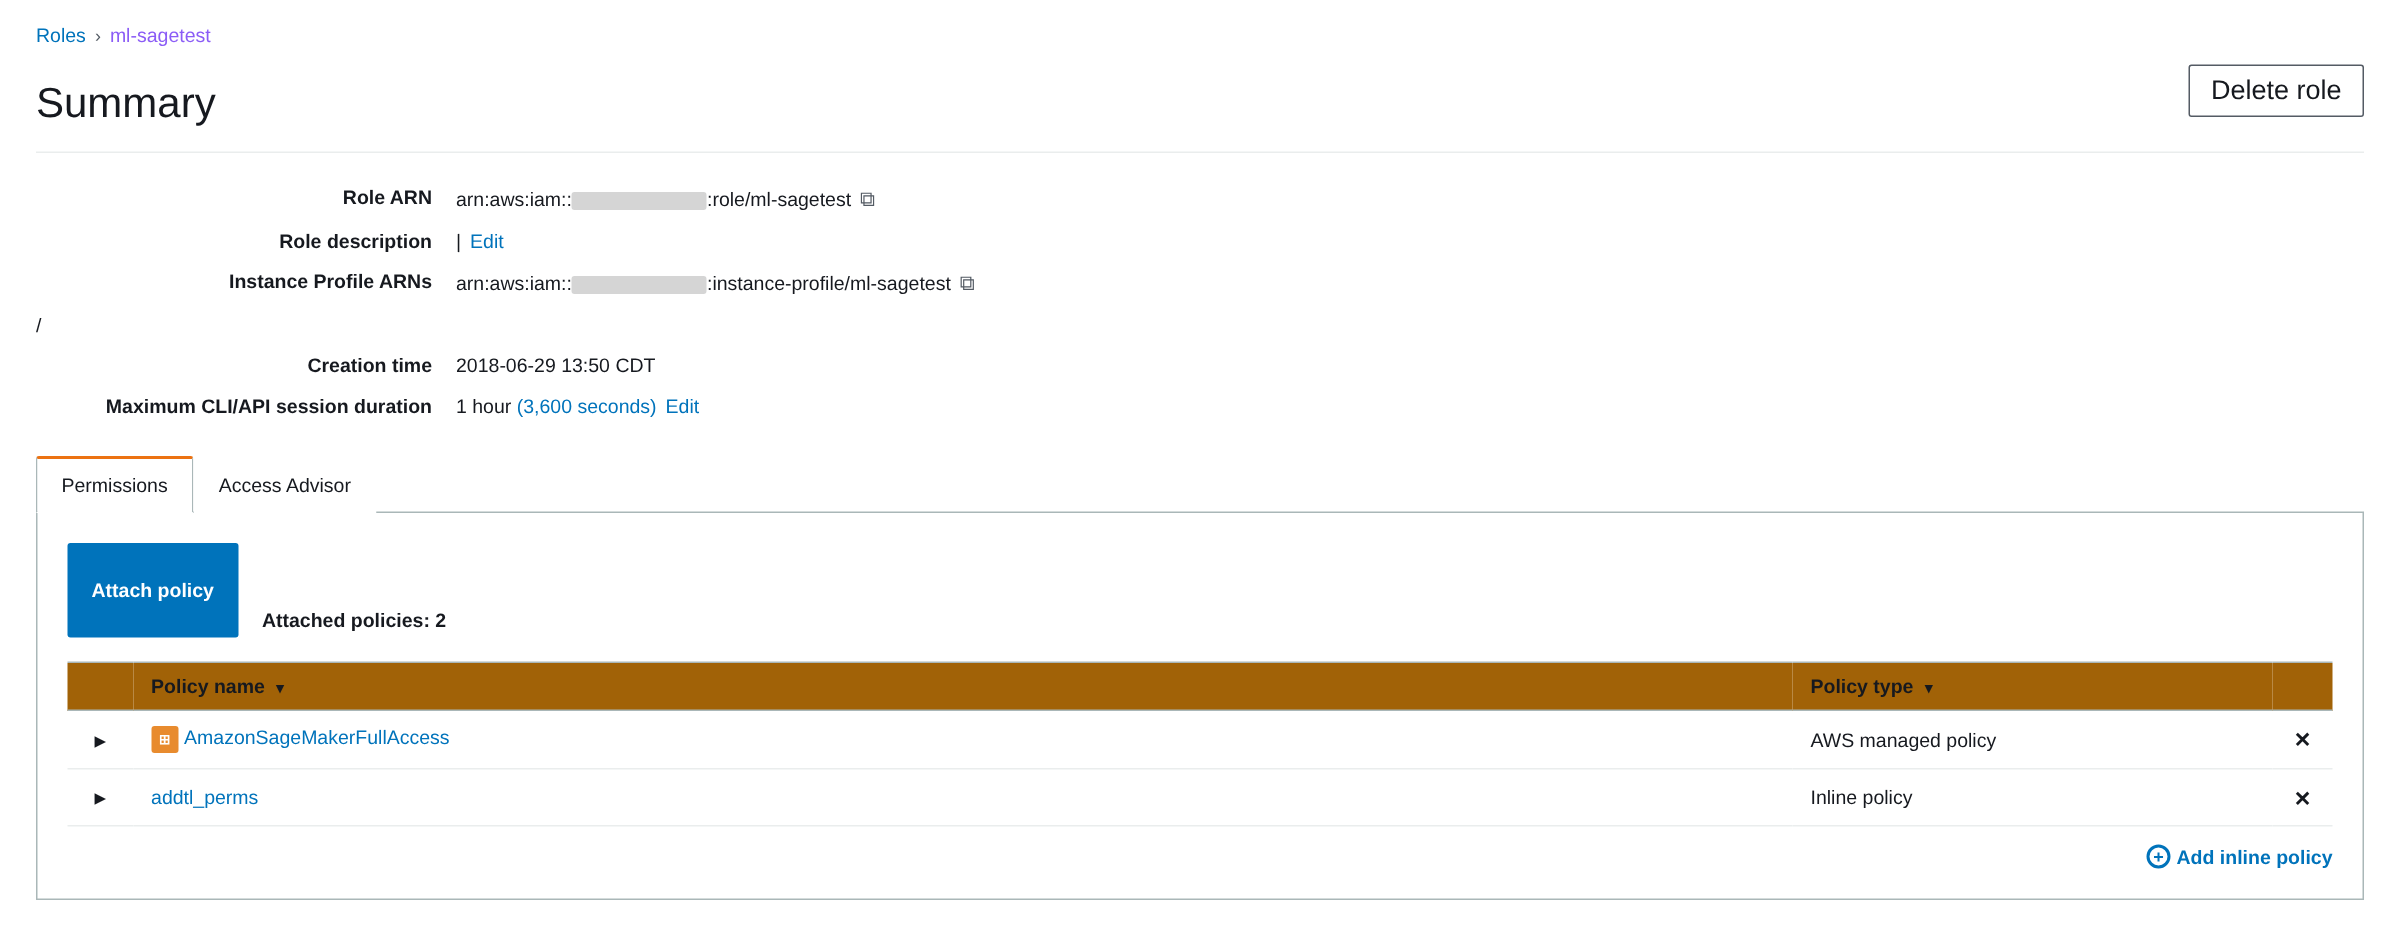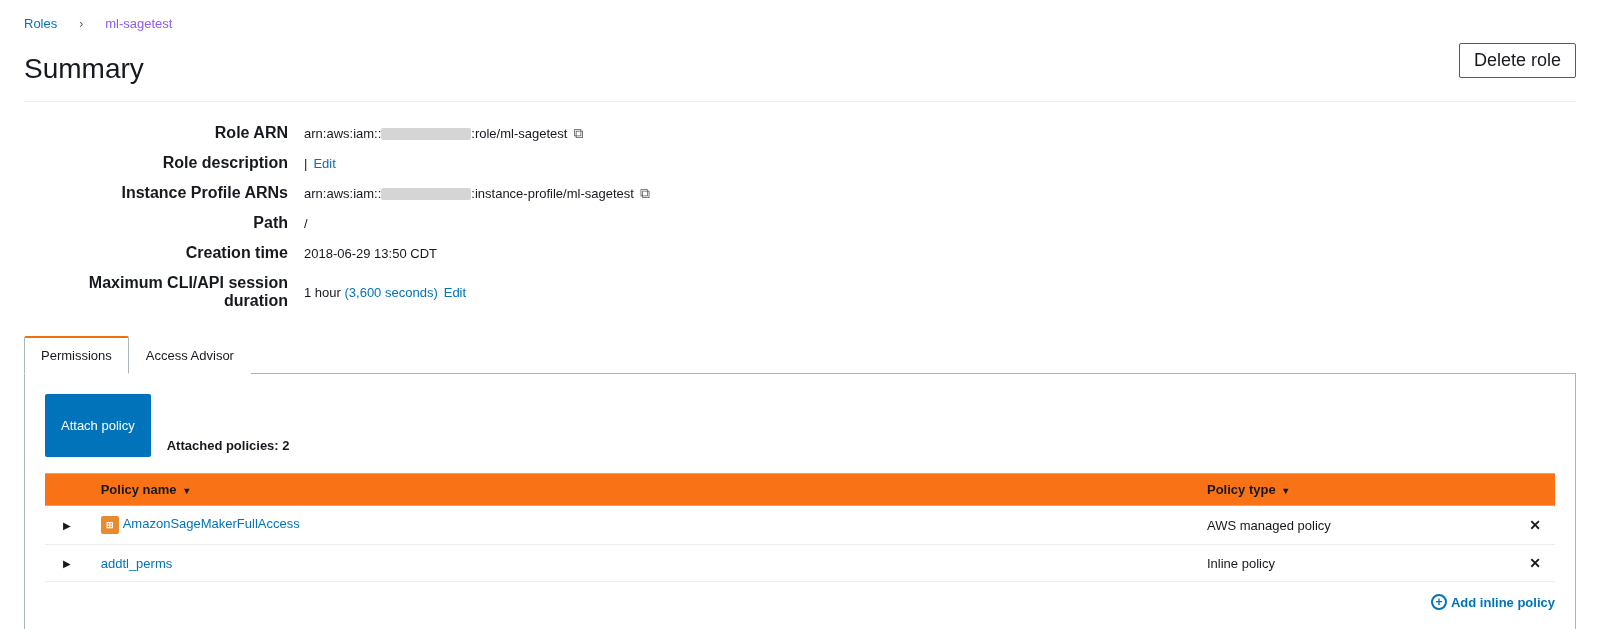--- a/index.html
+++ b/index.html
@@ -1,49 +1,49 @@
 <!DOCTYPE html>
 <html><head>
   <meta charset="utf-8">
   <style>
     * { box-sizing: border-box; margin: 0; padding: 0; }
     body { font-family: "Amazon Ember", Arial, sans-serif; font-size: 14px; color: #16191f; background: #fff; }
 
     .page-container { padding: 16px 24px; max-width: 1600px; }
 
-    .breadcrumb { display: flex; align-items: flex-end; gap: 22px; font-size: 13px; color: #0073bb; margin-bottom: 4px; }
+    .breadcrumb { display: flex; align-items: flex-end; gap: 6px; font-size: 13px; color: #0073bb; margin-bottom: 4px; }
     .breadcrumb-sep { color: #545b64; font-size: 12px; }
     .breadcrumb-current { color: #8b5cf6; }
     .breadcrumb-link { color: #0073bb; text-decoration: none; cursor: pointer; }
 
     .header-row { display: flex; justify-content: space-between; align-items: center; margin-bottom: 16px; border-bottom: 1px solid #eaeded; padding-bottom: 16px; }
     .page-title { font-size: 28px; font-weight: 300; color: #16191f; margin-top: 18px; }
     .delete-role-btn { background: #fff; border: 1px solid #545b64; border-radius: 2px; padding: 6px 14px; font-size: 18px; cursor: pointer; color: #16191f; }
 
     .summary-table { width: 100%; margin-bottom: 20px; }
     .summary-row { display: flex; padding: 6px 0; }
-    .summary-label { width: 280px; text-align: right; font-weight: 700; font-size: 16px; padding-right: 16px; color: #16191f; flex-shrink: 0; }
+    .summary-label { width: 280px; text-align: right; font-weight: 700; font-size: 13px; padding-right: 16px; color: #16191f; flex-shrink: 0; }
     .summary-value { font-size: 13px; color: #16191f; display: flex; align-items: center; gap: 6px; }
     .copy-icon { cursor: pointer; color: #545b64; font-size: 14px; }
     .edit-link { color: #0073bb; text-decoration: none; cursor: pointer; }
     .redacted { display: inline-block; background: #d5d5d5; border-radius: 2px; height: 12px; width: 90px; vertical-align: middle; }
     .link-text { color: #0073bb; cursor: pointer; }
 
     .tabs { display: flex; border-bottom: 1px solid #aab7b8; margin-bottom: 0; }
     .tab { padding: 10px 16px; font-size: 13px; cursor: pointer; border: 1px solid transparent; border-bottom: none; background: #fff; color: #16191f; margin-bottom: -1px; border-radius: 2px 2px 0 0; }
     .tab.active { border: 1px solid #aab7b8; border-bottom: 1px solid #fff; font-weight: 400; border-top: 2px solid #ec7211; background: #fff; }
 
     .tab-content { border: 1px solid #aab7b8; border-top: none; padding: 20px; }
 
     .toolbar { display: flex; align-items: center; gap: 16px; margin-bottom: 16px; }
-    .attach-policy-btn { background: #0073bb; color: #fff; border: none; border-radius: 2px; padding: 24px 16px; font-size: 13px; font-weight: 400; cursor: pointer; }
+    .attach-policy-btn { background: #0073bb; color: #fff; border: none; border-radius: 2px; padding: 24px 16px; font-size: 13px; font-weight: 700; cursor: pointer; }
     .policies-count { font-size: 13px; font-weight: 700; color: #16191f; margin-top: 40px; }
 
     .policy-table { width: 100%; border-collapse: collapse; }
-    .policy-table th { text-align: left; font-size: 13px; font-weight: 700; padding: 8px 12px; border-top: 1px solid #aab7b8; border-bottom: 1px solid #aab7b8; background: #f97316; color: #16191f; }
+    .policy-table th { text-align: left; font-size: 13px; font-weight: 700; padding: 8px 12px; border-top: 1px solid #aab7b8; border-bottom: 1px solid #aab7b8; background: #a16207; color: #16191f; }
     .policy-table th .sort-arrow { font-size: 10px; margin-left: 4px; }
     .policy-table td { padding: 10px 12px; border-bottom: 1px solid #eaeded; font-size: 13px; vertical-align: middle; }
     .expand-btn { background: none; border: none; cursor: pointer; color: #16191f; font-size: 10px; padding: 2px 6px; }
     .policy-link { color: #0073bb; text-decoration: none; cursor: pointer; }
     .policy-icon { display: inline-flex; align-items: center; justify-content: center; width: 18px; height: 18px; background: #e88b2e; border-radius: 2px; margin-right: 4px; font-size: 9px; color: white; font-weight: 700; }
     .remove-btn { color: #16191f; cursor: pointer; font-size: 14px; font-weight: 700; }
 
     .add-inline-row { display: flex; justify-content: flex-end; padding: 12px 0 0 0; }
     .add-inline-link { color: #0073bb; text-decoration: none; cursor: pointer; font-size: 13px; display: flex; align-items: center; gap: 4px; font-weight: 700; }
     .plus-circle { display: inline-flex; align-items: center; justify-content: center; width: 16px; height: 16px; border-radius: 50%; border: 2px solid #0073bb; font-size: 12px; font-weight: 700; line-height: 1; color: #0073bb; }
@@ -85,21 +85,20 @@
       </span>
     </div>
     <div class="summary-row">
       <span class="summary-label">Instance Profile ARNs</span>
       <span class="summary-value">
         <span>arn:aws:iam::<span class="redacted"></span>:instance-profile/ml-sagetest</span>
         <span class="copy-icon">⧉</span>
       </span>
     </div>
     <div class="summary-row">
-      <span class="summary-label">Path</span>
       <span class="summary-value">/</span>
     </div>
     <div class="summary-row">
       <span class="summary-label">Creation time</span>
       <span class="summary-value">2018-06-29 13:50 CDT</span>
     </div>
     <div class="summary-row">
       <span class="summary-label">Maximum CLI/API session duration</span>
       <span class="summary-value">
         <span>1 hour <span class="link-text">(3,600 seconds)</span></span>

